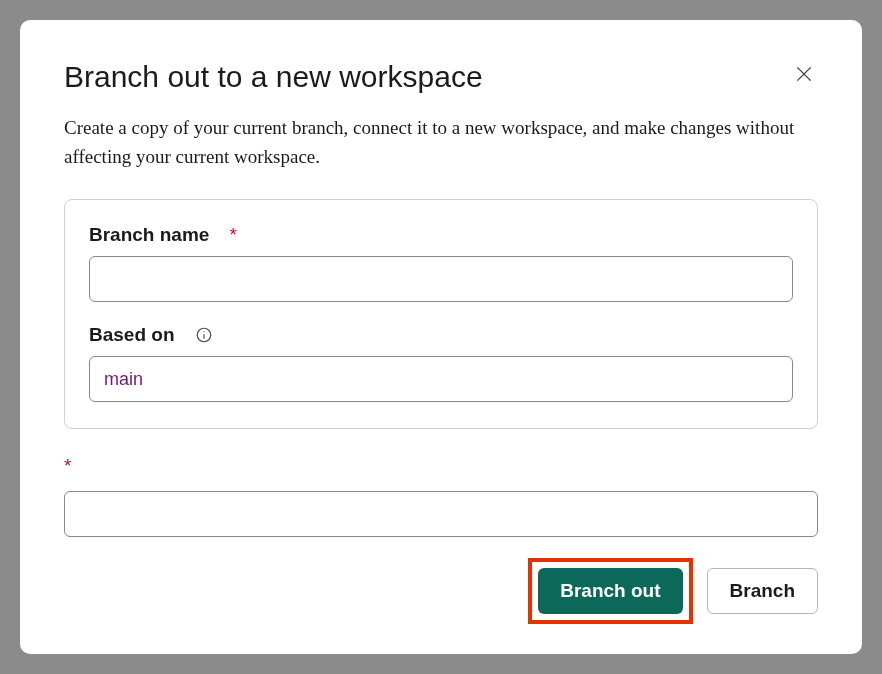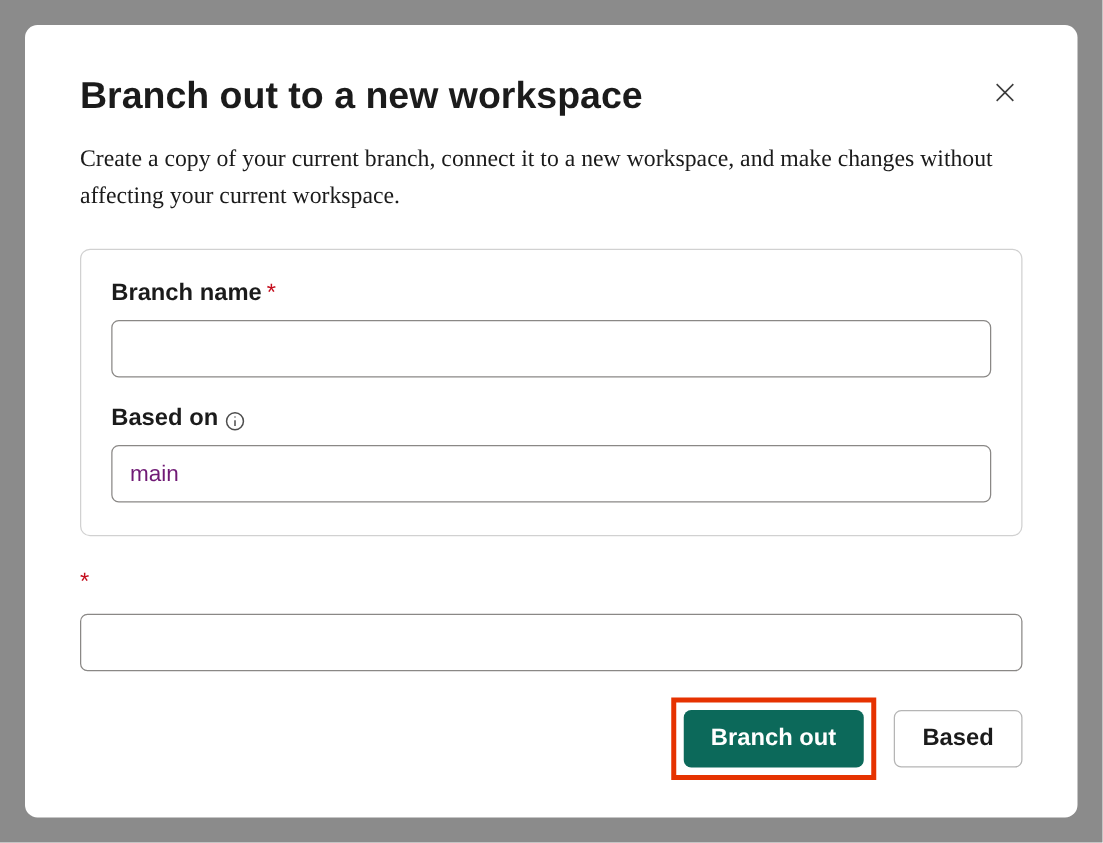--- a/index.html
+++ b/index.html
@@ -28,21 +28,21 @@
       flex-direction: column;
     }
     .modal-header {
       display: flex;
       justify-content: space-between;
       align-items: flex-start;
       margin-bottom: 20px;
     }
     .modal-title {
       font-size: 30px;
-      font-weight: 700;
+      font-weight: 400;
       color: #1b1b1b;
       text-align: center;
     }
     .close-btn {
       background: none;
       border: none;
       cursor: pointer;
       padding: 4px;
       color: #3b3b3b;
       display: flex;
@@ -67,26 +67,26 @@
       margin-bottom: 26px;
     }
     .form-field {
       margin-bottom: 22px;
     }
     .form-field:last-child {
       margin-bottom: 0;
     }
     .form-label {
       display: flex;
-      align-items: flex-end;
+      align-items: center;
       font-size: 19px;
       font-weight: 600;
       color: #1b1b1b;
       margin-bottom: 10px;
-      gap: 4px;
+      gap: 20px;
     }
     .required {
       color: #c50f1f;
       font-weight: 400;
     }
     .info-icon {
       display: inline-flex;
       align-items: center;
       justify-content: center;
       width: 18px;
@@ -197,15 +197,15 @@
     <label class="form-label">
       <span class="required">*</span>
     </label>
     <input type="text" class="text-input" value="" style="">
   </div>
 
   <div class="button-row">
     <span class="highlight-box">
       <button class="btn btn-primary">Branch out</button>
     </span>
-    <button class="btn btn-secondary">Based</button>
+    <button class="btn btn-secondary">Branch</button>
   </div>
 </div>
 
 </body></html>

